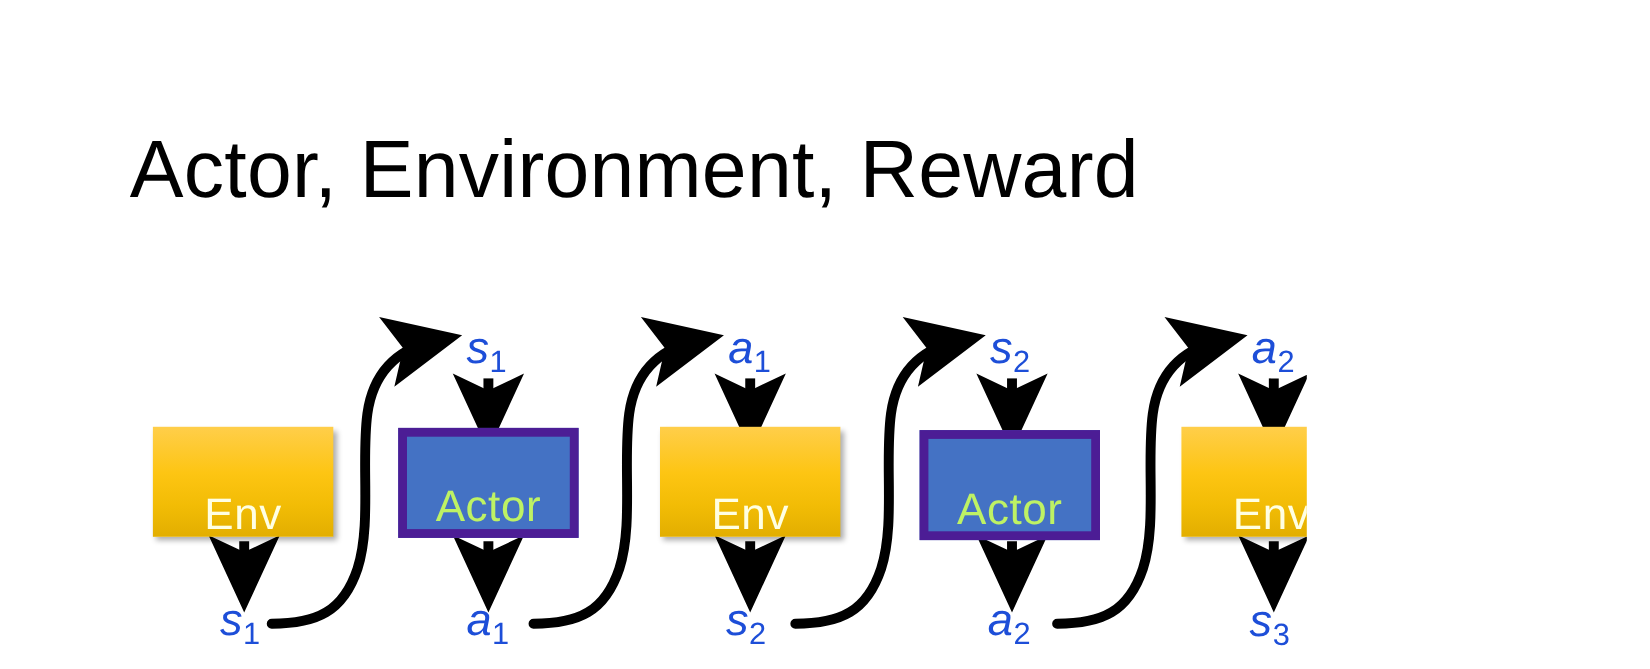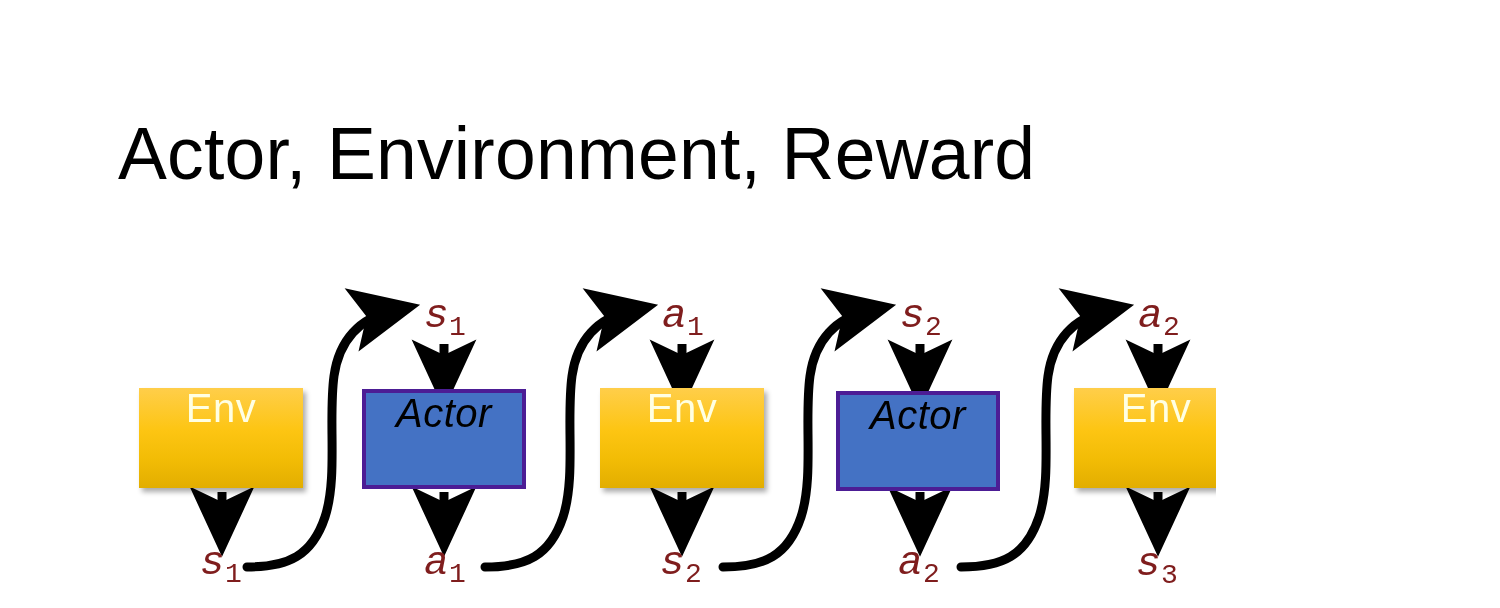--- a/index.html
+++ b/index.html
@@ -7,21 +7,20 @@
     padding: 0;
     background: #ffffff;
   }
   #slide {
     position: relative;
     width: 1188px;
     height: 608px;
     background: #ffffff;
     overflow: hidden;
     font-family: "Liberation Sans", sans-serif;
-    padding-left: 28px;
   }
 
   
   #slide-title {
     position: absolute;
     left: 118px;
     top: 117px;
     font-family: "Liberation Sans", sans-serif;
     font-size: 74px;
     font-weight: 300;
@@ -57,49 +56,48 @@
     width: 240px;
     height: 608px;
   }
 
   .node-box {
     position: absolute;
     width: 164px;
     height: 100px;
     box-sizing: border-box;
     display: flex;
-    align-items: flex-start;
+    align-items: flex-end;
     justify-content: center;
     font-family: "Liberation Sans", sans-serif;
     font-weight: 400;
     font-size: 40px;
     line-height: 1;
     letter-spacing: 0.5px;
   }
   .node-box.env {
     background: linear-gradient(180deg, #FFCE4A 0%, #FFC породы 0%, #FDC513 42%, #F2BC05 70%, #E3AF00 100%);
     background: linear-gradient(180deg, #FFCE4A 0%, #FDC513 42%, #F2BC05 72%, #E2AE00 100%);
     color: #FFFFE3;
     border: none;
     box-shadow: 3px 4px 5px rgba(0,0,0,0.33);
   }
   .node-box.actor {
     background: #4472C4;
-    color: #000000;
-    border: 4px solid #4c1d95;
-    font-style: italic;
+    color: #bef264;
+    border: 8px solid #4c1d95;
   }
 
   
   .mathlabel {
     position: absolute;
-    font-family: Liberation Mono, monospace;
+    font-family: Liberation Sans, sans-serif;
     font-style: italic;
     font-size: 41px;
-    color: #7f1d1d;
+    color: #1d4ed8;
     white-space: nowrap;
     line-height: 1;
   }
   .mathlabel .sub {
     font-size: 28px;
     font-style: normal;
     vertical-align: -0.30em;
     margin-left: 0.5px;
   }
 

